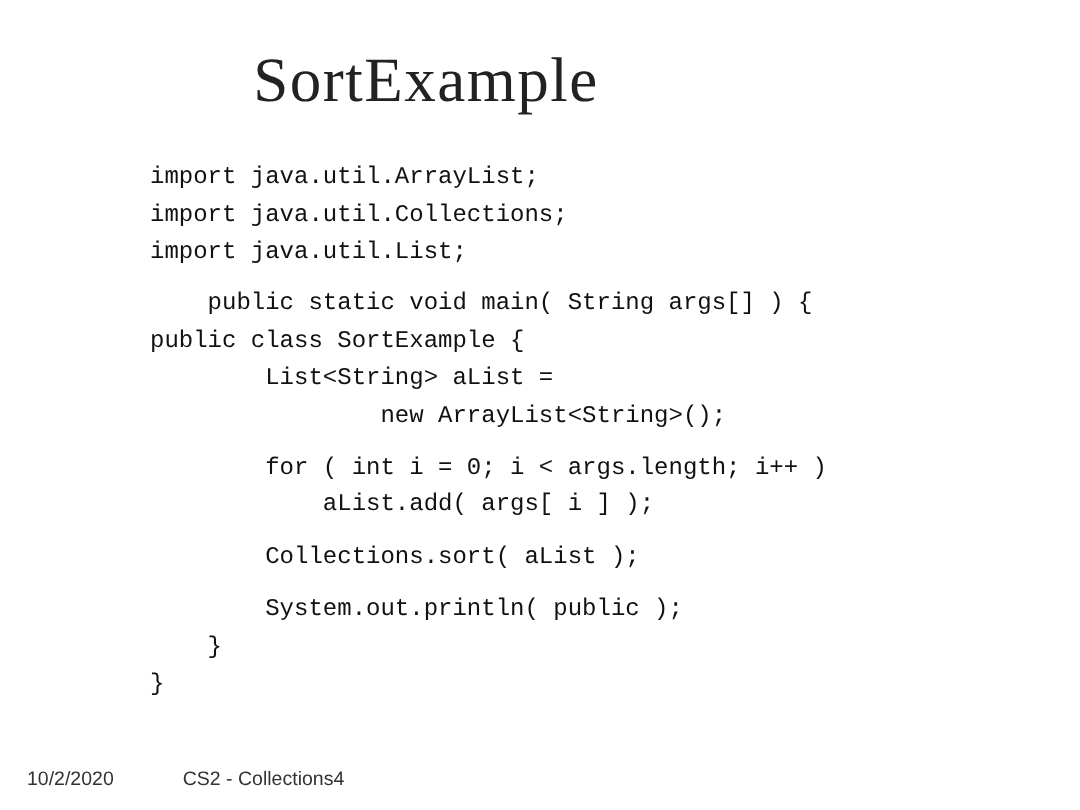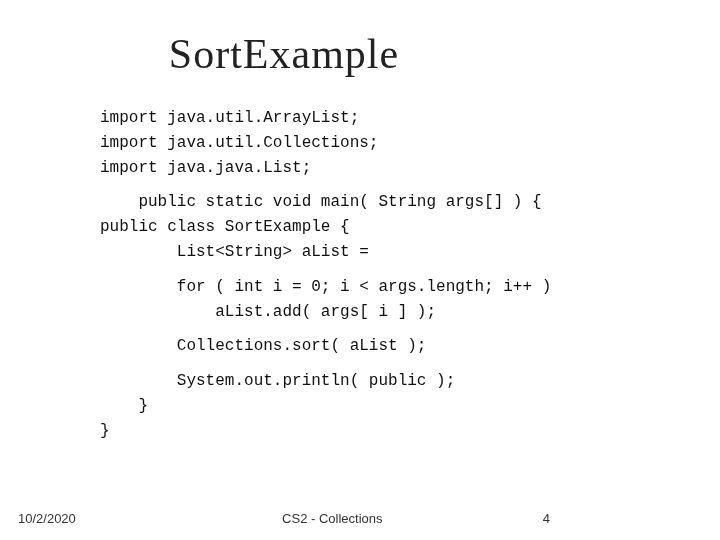--- a/index.html
+++ b/index.html
@@ -51,21 +51,20 @@
       display: block;
       height: 10px;
     }
 
     .footer {
       position: absolute;
       bottom: 14px;
       left: 0;
       right: 0;
       display: flex;
-      justify-content: space-between;
       align-items: center;
       padding: 0 18px;
       font-family: Arial, sans-serif;
       font-size: 13px;
       color: #333333;
     }
 
     .footer-date {
       font-size: 13px;
       color: #333;
@@ -84,25 +83,26 @@
   </style>
 </head>
 <body>
 
 <div class="slide">
   <h1 class="slide-title">SortExample</h1>
 
   <div class="code-block">
     <span class="code-line">import java.util.ArrayList;</span>
     <span class="code-line">import java.util.Collections;</span>
-    <span class="code-line">import java.java.List;</span>
+    <span class="code-line">import java.util.List;</span>
     <span class="blank-line"></span>
     <span class="code-line">    public static void main( String args[] ) {</span>
     <span class="code-line">public class SortExample {</span>
     <span class="code-line">        List&lt;String&gt; aList =</span>
+    <span class="code-line">                new ArrayList&lt;String&gt;();</span>
     <span class="blank-line"></span>
     <span class="code-line">        for ( int i = 0; i &lt; args.length; i++ )</span>
     <span class="code-line">            aList.add( args[ i ] );</span>
     <span class="blank-line"></span>
     <span class="code-line">        Collections.sort( aList );</span>
     <span class="blank-line"></span>
     <span class="code-line">        System.out.println( public );</span>
     <span class="code-line">    }</span>
     <span class="code-line">}</span>
   </div>

